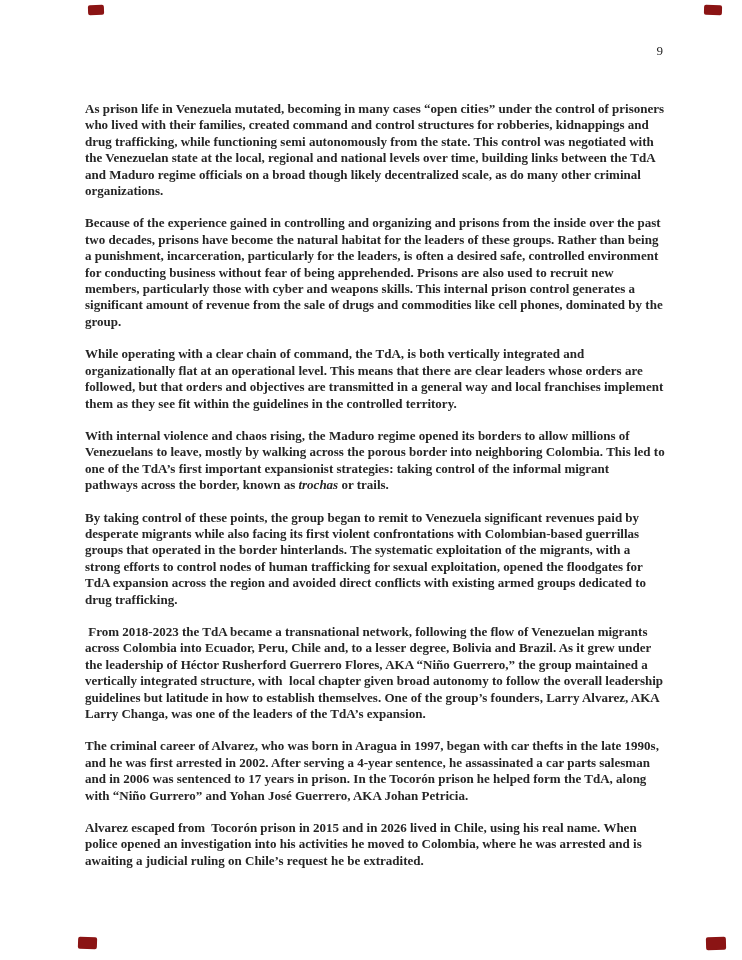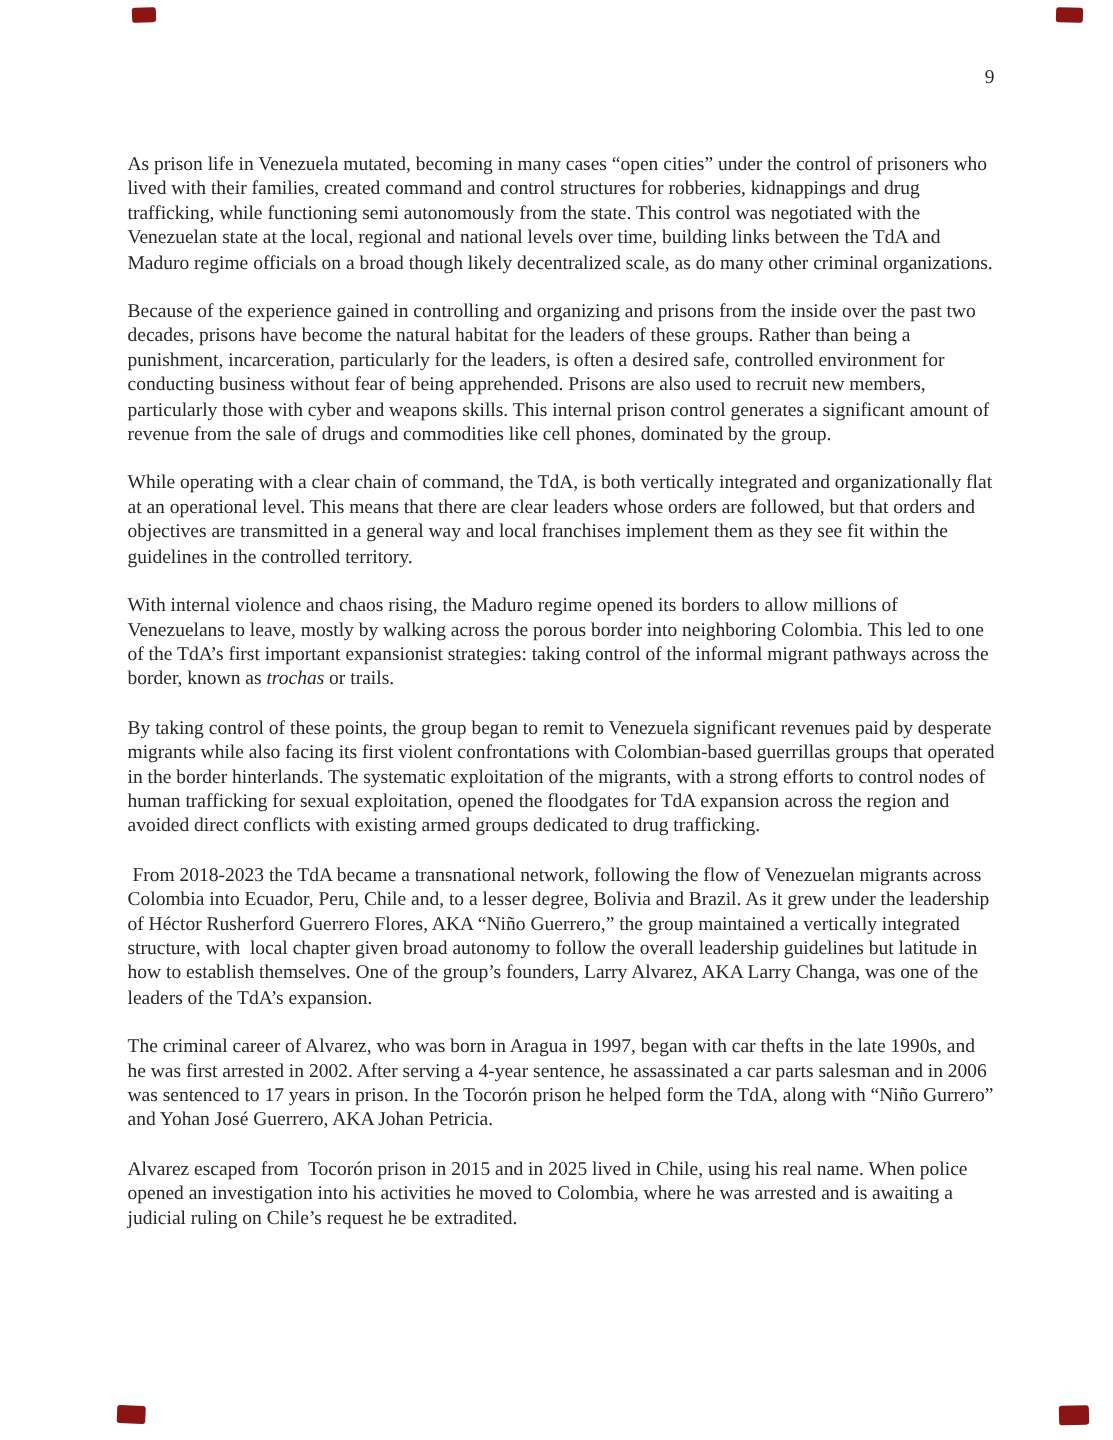--- a/index.html
+++ b/index.html
@@ -30,20 +30,21 @@
     top: 101px;
     left: 85px;
     width: 580px;
     font-size: 13px;
     line-height: 16.4px;
     text-align: left;
   }
   .document-body p {
     margin: 0 0 16px 0;
     white-space: pre-wrap;
+    font-weight: bold;
   }
   .document-body em {
     font-style: italic;
   }
   .corner-mark {
     position: absolute;
     background: #8b1414;
     border-radius: 2px;
   }
   .mark-tl { left: 88px;  top: 5px;    width: 16px; height: 10px; transform: rotate(-2deg); }
@@ -63,15 +64,15 @@
   <div class="page-number">9</div>
 
   <div class="document-body">
       <p><span>As prison life in Venezuela mutated, becoming in many cases “open cities” under the control of prisoners who lived with their families, created command and control structures for robberies, kidnappings and drug trafficking, while functioning semi autonomously from the state. This control was negotiated with the Venezuelan state at the local, regional and national levels over time, building links between the TdA and Maduro regime officials on a broad though likely decentralized scale, as do many other criminal organizations.</span></p>
       <p><span>Because of the experience gained in controlling and organizing and prisons from the inside over the past two decades, prisons have become the natural habitat for the leaders of these groups. Rather than being a punishment, incarceration, particularly for the leaders, is often a desired safe, controlled environment for conducting business without fear of being apprehended. Prisons are also used to recruit new members, particularly those with cyber and weapons skills. This internal prison control generates a significant amount of revenue from the sale of drugs and commodities like cell phones, dominated by the group.</span></p>
       <p><span>While operating with a clear chain of command, the TdA, is both vertically integrated and organizationally flat at an operational level. This means that there are clear leaders whose orders are followed, but that orders and objectives are transmitted in a general way and local franchises implement them as they see fit within the guidelines in the controlled territory.</span></p>
       <p><span>With internal violence and chaos rising, the Maduro regime opened its borders to allow millions of Venezuelans to leave, mostly by walking across the porous border into neighboring Colombia. This led to one of the TdA’s first important expansionist strategies: taking control of the informal migrant pathways across the border, known as </span><em>trochas</em><span> or trails.</span></p>
       <p><span>By taking control of these points, the group began to remit to Venezuela significant revenues paid by desperate migrants while also facing its first violent confrontations with Colombian-based guerrillas groups that operated in the border hinterlands. The systematic exploitation of the migrants, with a strong efforts to control nodes of human trafficking for sexual exploitation, opened the floodgates for TdA expansion across the region and avoided direct conflicts with existing armed groups dedicated to drug trafficking.</span></p>
       <p><span> From 2018-2023 the TdA became a transnational network, following the flow of Venezuelan migrants across Colombia into Ecuador, Peru, Chile and, to a lesser degree, Bolivia and Brazil. As it grew under the leadership of Héctor Rusherford Guerrero Flores, AKA “Niño Guerrero,” the group maintained a vertically integrated structure, with  local chapter given broad autonomy to follow the overall leadership guidelines but latitude in how to establish themselves. One of the group’s founders, Larry Alvarez, AKA Larry Changa, was one of the leaders of the TdA’s expansion.</span></p>
       <p><span>The criminal career of Alvarez, who was born in Aragua in 1997, began with car thefts in the late 1990s, and he was first arrested in 2002. After serving a 4-year sentence, he assassinated a car parts salesman and in 2006 was sentenced to 17 years in prison. In the Tocorón prison he helped form the TdA, along with “Niño Gurrero” and Yohan José Guerrero, AKA Johan Petricia.</span></p>
-      <p><span>Alvarez escaped from  Tocorón prison in 2015 and in 2025 lived in Chile, using his real name. When police opened an investigation into his activities he moved to Colombia, where he was arrested and is awaiting a judicial ruling on Chile’s request he be extradited.</span></p>
+      <p><span>Alvarez escaped from  Tocorón prison in 2015 and in 2026 lived in Chile, using his real name. When police opened an investigation into his activities he moved to Colombia, where he was arrested and is awaiting a judicial ruling on Chile’s request he be extradited.</span></p>
     </div>
 </div>
 
 </body></html>

